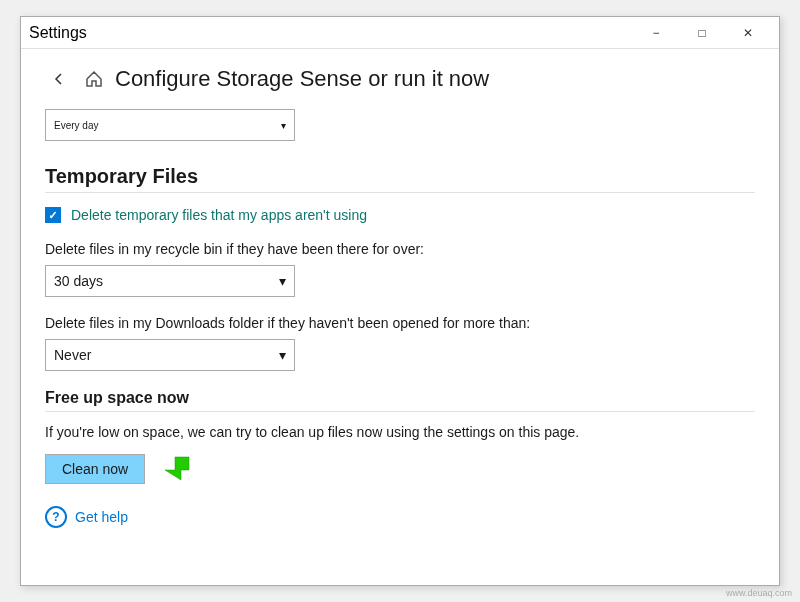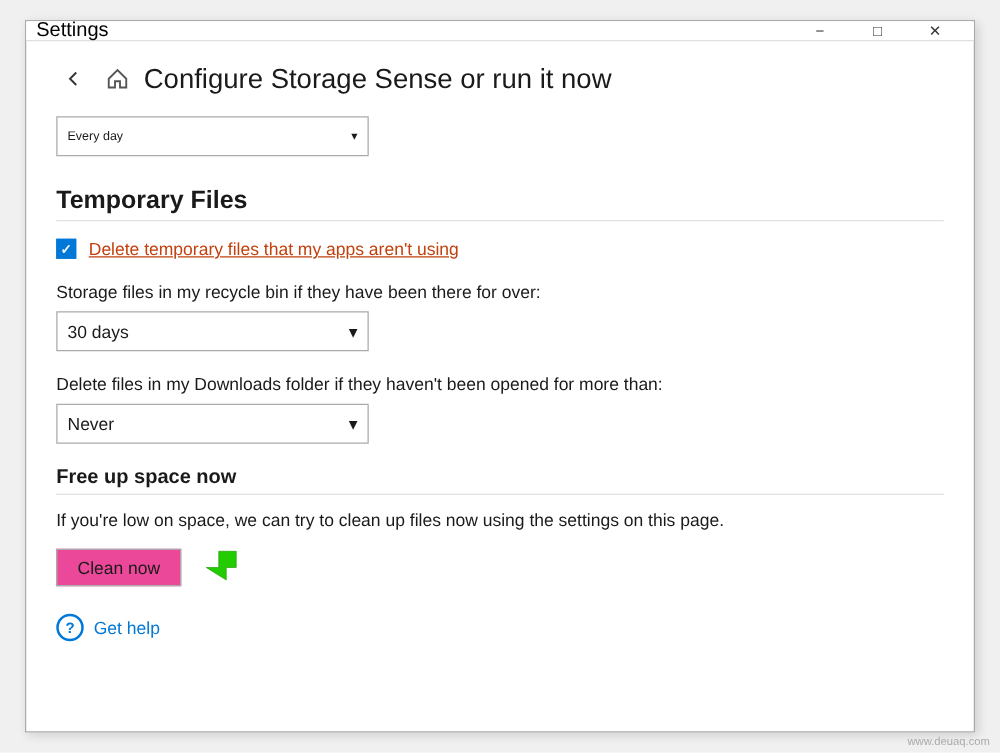--- a/index.html
+++ b/index.html
@@ -16,21 +16,21 @@
     .window {
       width: 760px;
       height: 570px;
       background: #fff;
       border: 1px solid #aaa;
       display: flex;
       flex-direction: column;
       box-shadow: 2px 2px 8px rgba(0,0,0,0.15);
     }
     .title-bar {
-      height: 16px;
+      height: 32px;
       background: #fff;
       border-bottom: 1px solid #e0e0e0;
       display: flex;
       align-items: center;
       padding: 0 8px;
       justify-content: space-between;
     }
     .title-bar-left {
       display: flex;
       align-items: center;
@@ -124,22 +124,21 @@
       flex-shrink: 0;
     }
     .checkbox-blue::after {
       content: '✓';
       color: #fff;
       font-size: 11px;
       font-weight: bold;
     }
     .option-label {
       font-size: 14px;
-      color: #c2410c;
-      text-decoration: underline;
+      color: #0f766e;
     }
     .sub-label {
       font-size: 14px;
       color: #1a1a1a;
       margin-bottom: 8px;
     }
     .dropdown {
       display: flex;
       align-items: center;
       width: 250px;
@@ -177,21 +176,21 @@
       margin-bottom: 12px;
     }
     .clean-now-row {
       display: flex;
       align-items: center;
       gap: 12px;
       margin-bottom: 20px;
     }
     .clean-now-btn {
       padding: 6px 16px;
-      background: #ec4899;
+      background: #7dd3fc;
       border: 1px solid #aaa;
       cursor: pointer;
       font-size: 14px;
       color: #1a1a1a;
     }
     .arrow-indicator {
       display: inline-block;
     }
     .get-help-row {
       display: flex;
@@ -263,21 +262,21 @@
     </div>
 
     <div>
       <div class="section-title">Temporary Files</div>
 
       <div class="option-row">
         <div class="checkbox-blue"></div>
         <label class="option-label">Delete temporary files that my apps aren't using</label>
       </div>
 
-      <div class="sub-label">Storage files in my recycle bin if they have been there for over:</div>
+      <div class="sub-label">Delete files in my recycle bin if they have been there for over:</div>
       <div class="dropdown">
         <span>30 days</span>
         <span class="chevron">▾</span>
       </div>
 
       <div class="sub-label">Delete files in my Downloads folder if they haven't been opened for more than:</div>
       <div class="dropdown">
         <span>Never</span>
         <span class="chevron">▾</span>
       </div>

